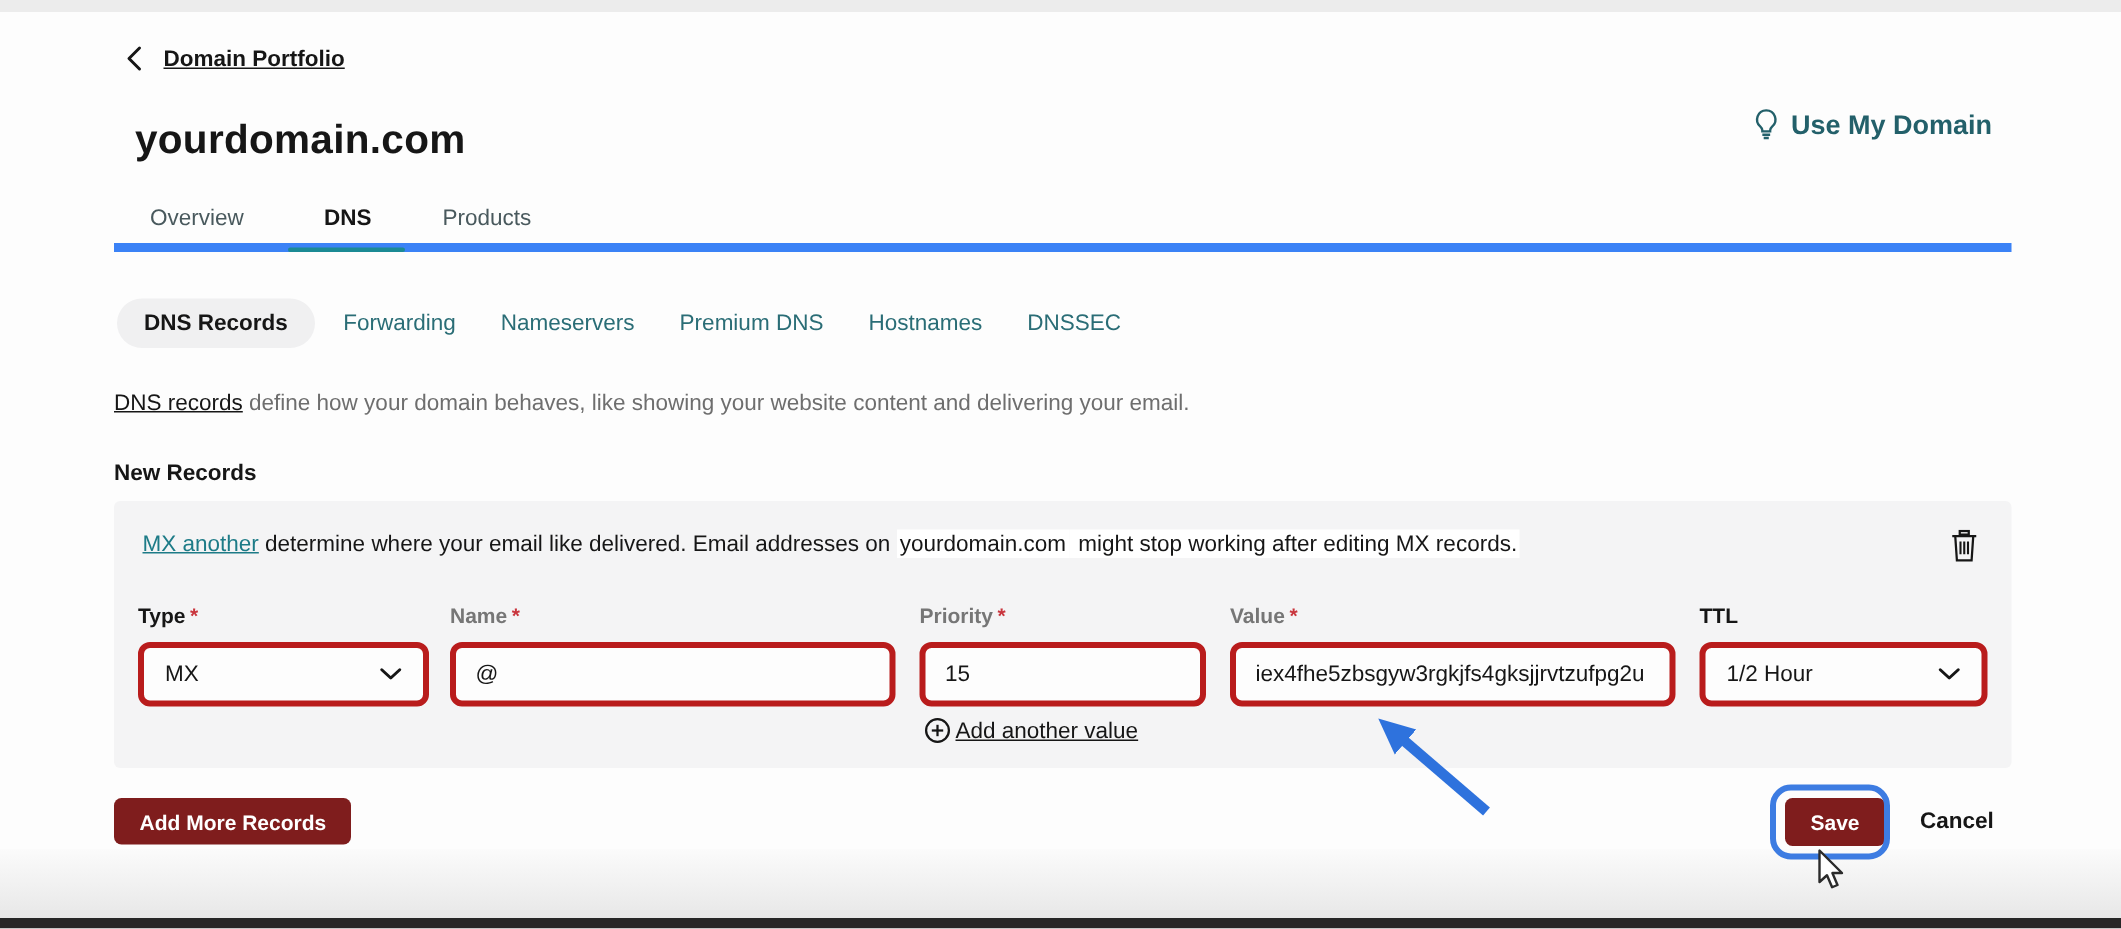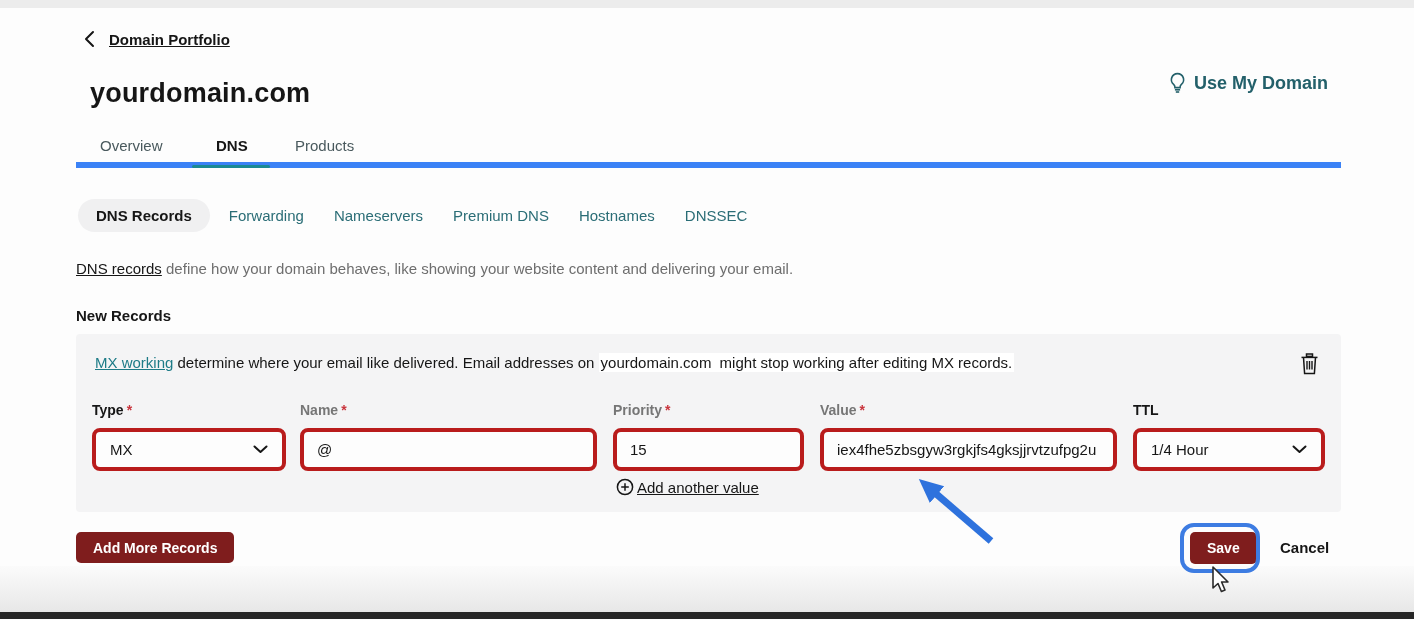--- a/index.html
+++ b/index.html
@@ -116,21 +116,21 @@
 
 <p class="intro">
   <a>DNS records</a><span> define how your domain behaves, like showing your website content and delivering your email.</span>
 </p>
 
 <div class="section-title">New Records</div>
 
 <div class="panel">
 
   <p class="warning">
-    <a>MX working</a><span> determine where your email like delivered. Email addresses on </span><span class="warn-white">yourdomain.com</span><span class="warn-white"> might stop working after editing MX records.</span>
+    <a>MX another</a><span> determine where your email like delivered. Email addresses on </span><span class="warn-white">yourdomain.com</span><span class="warn-white"> might stop working after editing MX records.</span>
   </p>
 
   <button class="trash-btn">
     <span style="display:flex;">
       <svg width="19" height="22" viewBox="0 0 19 22">
         <rect x="6.5" y="1" width="6" height="2.4" fill="none" stroke="#161616" stroke-width="1.5"></rect>
         <line x1="1.5" y1="4.4" x2="17.5" y2="4.4" stroke="#161616" stroke-width="1.5"></line>
         <path d="M3.5 4.4 L4.6 20.5 H14.4 L15.5 4.4" fill="none" stroke="#161616" stroke-width="1.5"></path>
         <line x1="7" y1="8" x2="7" y2="16.5" stroke="#161616" stroke-width="1.4"></line>
         <line x1="9.5" y1="8" x2="9.5" y2="16.5" stroke="#161616" stroke-width="1.4"></line>
@@ -159,21 +159,21 @@
     <input value="15" style="">
   </div>
 
   <div class="field-label" style="left:744px;"><span>Value</span><span class="req">*</span></div>
   <div class="fbox" style="left:744px; width:297px;">
     <input value="iex4fhe5zbsgyw3rgkjfs4gksjjrvtzufpg2u" style="">
   </div>
 
   <div class="field-label dark" style="left:1057px;"><span>TTL</span></div>
   <div class="fbox select" style="left:1057px; width:192px;">
-    <span>1/4 Hour</span>
+    <span>1/2 Hour</span>
     <span style="display:flex;">
       <svg width="15" height="9" viewBox="0 0 15 9">
           <polyline points="1.5,1.5 7.5,7 13.5,1.5" fill="none" stroke="#161616" stroke-width="2" stroke-linecap="round" stroke-linejoin="round"></polyline>
         </svg>
     </span>
   </div>
 
   <div class="add-value">
     <span style="display:flex;">
       <svg width="18" height="18" viewBox="0 0 18 18">

